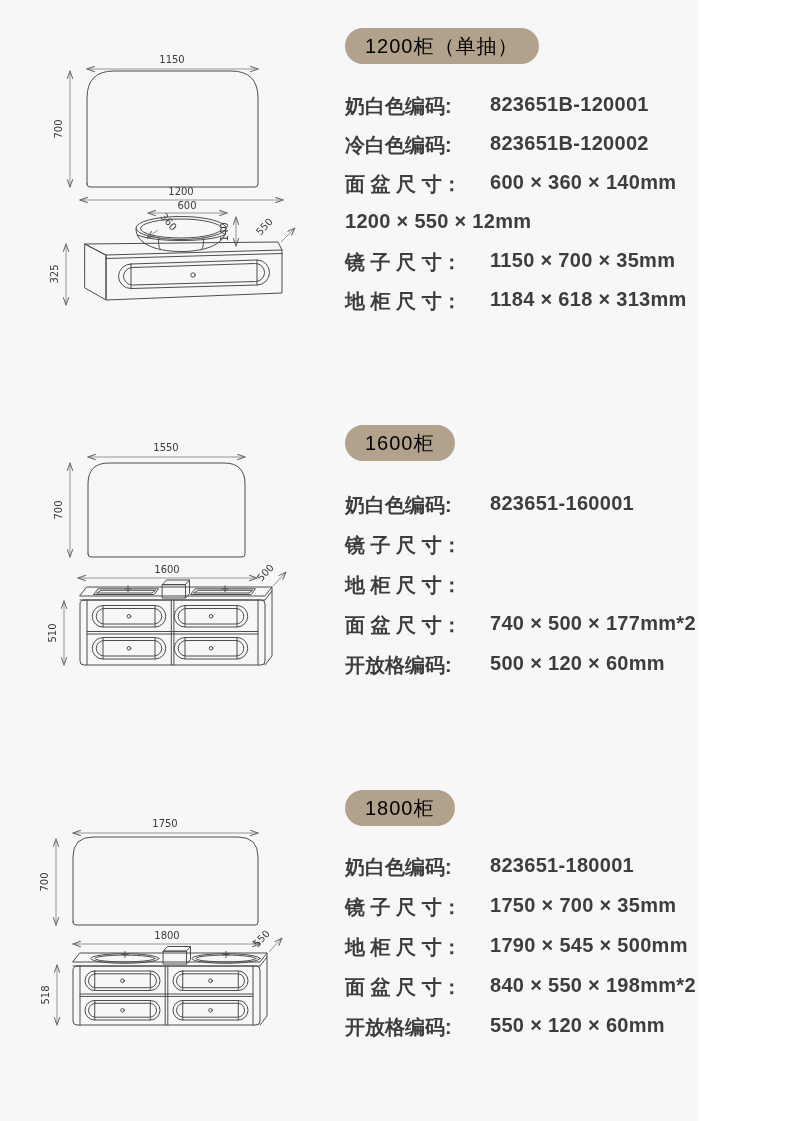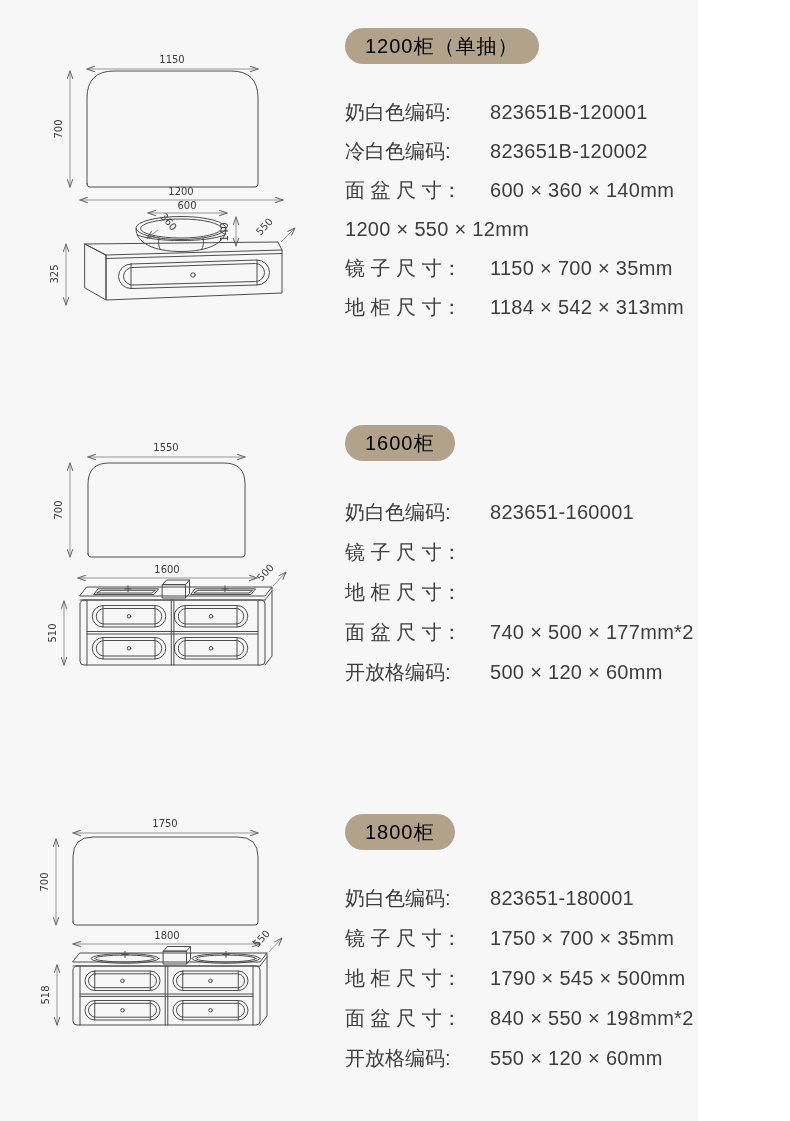--- a/index.html
+++ b/index.html
@@ -3,27 +3,27 @@
 <meta charset="utf-8">
 <style>
   html,body{margin:0;padding:0;}
   .page{position:relative;width:698px;height:1121px;background:var(--bg,#f7f7f7);
         font-family:"Liberation Sans","DejaVu Sans",sans-serif;color:#3d3d3d;overflow:hidden;}
   .diagram{position:absolute;}
   .d1{left:30px;top:38px;}
   .d2{left:40px;top:422px;}
   .d3{left:30px;top:790px;}
   .specs{position:absolute;left:345px;width:425px;}
-  .s1{top:28px;}.s2{top:425px;}.s3{top:790px;margin-top:24px;}
+  .s1{top:28px;}.s2{top:425px;}.s3{top:790px;}
   .badge{display:inline-block;background:var(--accent,#b2a28c);color:#000000;font-size:20px;
          letter-spacing:1px;padding:7px 20px;border-radius:21px;line-height:22px;}
   .rows{margin-top:29px;}
   .s2 .rows{margin-top:31px;}
   .s3 .rows{margin-top:28px;}
-  .spec-row{display:flex;align-items:center;height:39px;font-size:20px;}
+  .spec-row{display:flex;align-items:flex-start;height:39px;font-size:20px;font-weight:bold;}
   .s2 .spec-row,.s3 .spec-row{height:40px;}
   .spec-label{flex:0 0 145px;white-space:pre;}
   .spec-value{letter-spacing:0.3px;white-space:pre;}
   svg .obj{stroke:#4d4d4d;stroke-width:1;fill:none;stroke-linejoin:round;stroke-linecap:round;}
   svg .dim{stroke:#6a6a6a;stroke-width:0.7;fill:none;}
   svg text{font-family:"DejaVu Sans",sans-serif;font-size:10px;fill:#3a3a3a;stroke:none;text-anchor:middle;}
 </style>
 </head>
 <body>
 
@@ -96,21 +96,21 @@
       </div>
       <div class="spec-row">
         <span class="spec-value">1200 × 550 × 12mm</span>
       </div>
       <div class="spec-row">
         <span class="spec-label">镜 子 尺 寸：</span>
         <span class="spec-value">1150 × 700 × 35mm</span>
       </div>
       <div class="spec-row">
         <span class="spec-label">地 柜 尺 寸：</span>
-        <span class="spec-value">1184 × 542 × 313mm</span>
+        <span class="spec-value">1184 × 618 × 313mm</span>
       </div>
     </div>
   </div>
 
   <svg class="diagram d2" width="290" height="280" viewBox="0 0 290 280">
     <defs>
       <marker id="m2" viewBox="0 0 8 6" refX="7.5" refY="3" markerWidth="9" markerHeight="7" orient="auto-start-reverse" markerUnits="userSpaceOnUse">
         <path d="M0.5,0.5 L7.5,3 L0.5,5.5" fill="none" stroke="#6a6a6a" stroke-width="0.9"></path>
       </marker>
     </defs>

